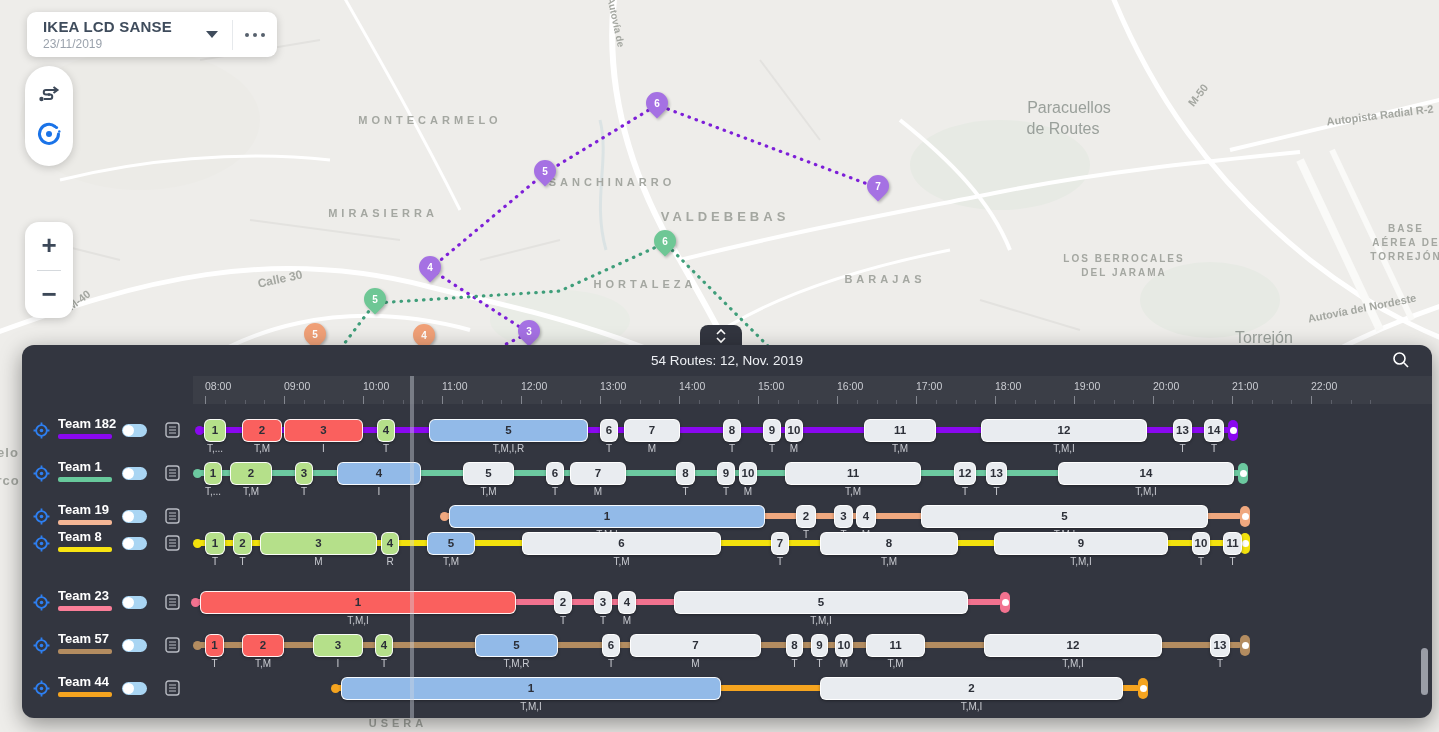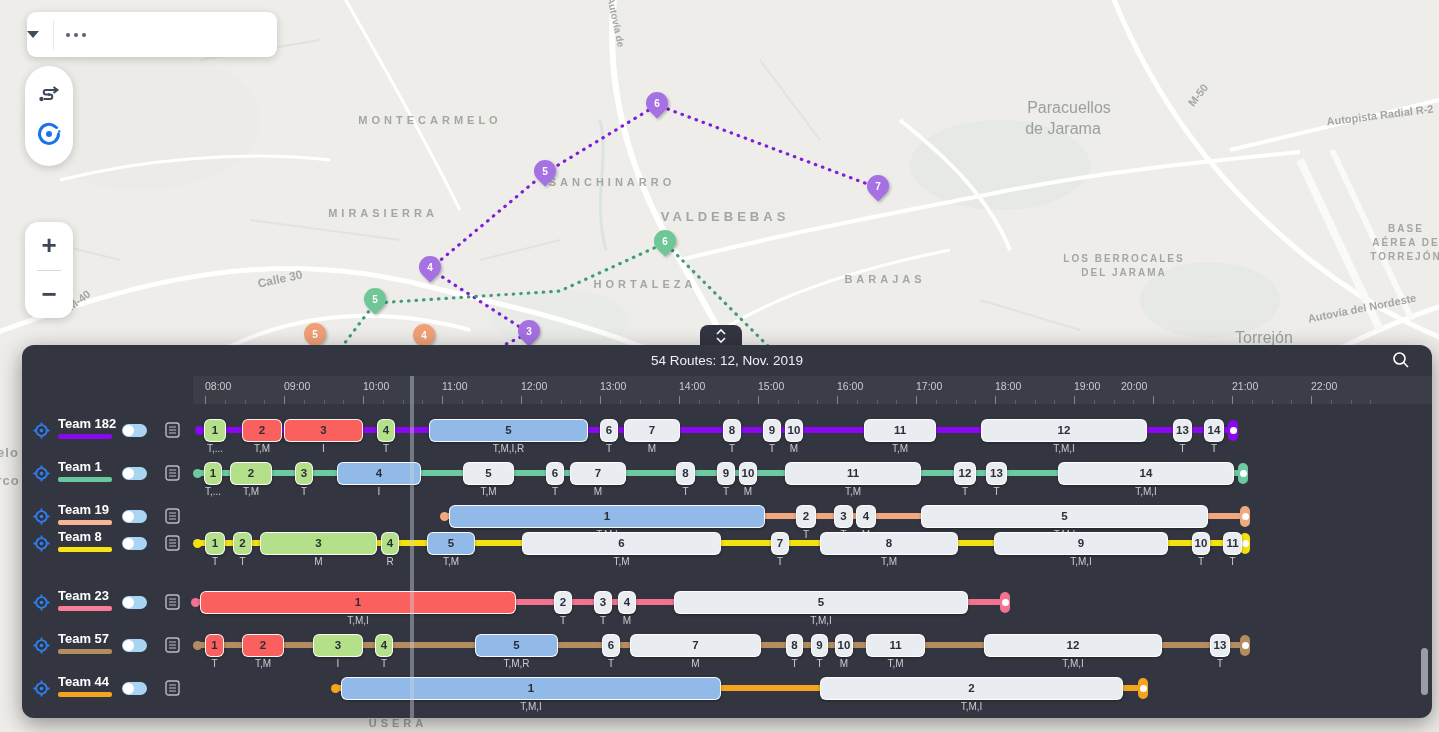--- a/index.html
+++ b/index.html
@@ -112,21 +112,21 @@
         </g>
     </svg>
     <div id="map-labels">
         <div class="maplabel caps" style="left: 430px; top: 120px; font-size: 11px; letter-spacing: 4px; transform: translate(-50%, -50%) rotate(0deg);">MONTECARMELO</div>
         <div class="maplabel caps" style="left: 383px; top: 177px; font-size: 11px; letter-spacing: 4px; transform: translate(-50%, -50%) rotate(0deg); margin-top: 36px;">MIRASIERRA</div>
         <div class="maplabel caps" style="left: 612px; top: 182px; font-size: 11px; letter-spacing: 4px; transform: translate(-50%, -50%) rotate(0deg);">SANCHINARRO</div>
         <div class="maplabel caps" style="left: 725px; top: 216px; font-size: 13px; letter-spacing: 4px; transform: translate(-50%, -50%) rotate(0deg);">VALDEBEBAS</div>
         <div class="maplabel caps" style="left: 645px; top: 284px; font-size: 11px; letter-spacing: 4px; transform: translate(-50%, -50%) rotate(0deg);">HORTALEZA</div>
         <div class="maplabel caps" style="left: 885px; top: 279px; font-size: 11px; letter-spacing: 4px; transform: translate(-50%, -50%) rotate(0deg);">BARAJAS</div>
         <div class="maplabel" style="left: 1069px; top: 108px; font-size: 16px; letter-spacing: 0px; transform: translate(-50%, -50%) rotate(0deg); font-weight: normal; color: rgb(154, 160, 155);">Paracuellos</div>
-        <div class="maplabel" style="left: 1063px; top: 129px; font-size: 16px; letter-spacing: 0px; transform: translate(-50%, -50%) rotate(0deg); font-weight: normal; color: rgb(154, 160, 155);">de Jarama</div>
+        <div class="maplabel" style="left: 1063px; top: 129px; font-size: 16px; letter-spacing: 0px; transform: translate(-50%, -50%) rotate(0deg); font-weight: normal; color: rgb(154, 160, 155);">de Routes</div>
         <div class="maplabel caps" style="left: 1124px; top: 258px; font-size: 10px; letter-spacing: 2px; transform: translate(-50%, -50%) rotate(0deg);">LOS BERROCALES</div>
         <div class="maplabel caps" style="left: 1124px; top: 272px; font-size: 10px; letter-spacing: 2px; transform: translate(-50%, -50%) rotate(0deg);">DEL JARAMA</div>
         <div class="maplabel caps" style="left: 1406px; top: 228px; font-size: 10px; letter-spacing: 2px; transform: translate(-50%, -50%) rotate(0deg);">BASE</div>
         <div class="maplabel caps" style="left: 1406px; top: 242px; font-size: 10px; letter-spacing: 2px; transform: translate(-50%, -50%) rotate(0deg);">AÉREA DE</div>
         <div class="maplabel caps" style="left: 1406px; top: 256px; font-size: 10px; letter-spacing: 2px; transform: translate(-50%, -50%) rotate(0deg);">TORREJÓN</div>
         <div class="maplabel" style="left: 1380px; top: 115px; font-size: 11px; letter-spacing: 0px; transform: translate(-50%, -50%) rotate(-7deg);">Autopista Radial R-2</div>
         <div class="maplabel" style="left: 1198px; top: 95px; font-size: 11px; letter-spacing: 0px; transform: translate(-50%, -50%) rotate(-52deg);">M-50</div>
         <div class="maplabel" style="left: 1362px; top: 308px; font-size: 11px; letter-spacing: 0px; transform: translate(-50%, -50%) rotate(-11deg);">Autovía del Nordeste</div>
         <div class="maplabel" style="left: 1264px; top: 338px; font-size: 16px; letter-spacing: 0px; transform: translate(-50%, -50%) rotate(0deg); font-weight: normal; color: rgb(154, 160, 155);">Torrejón</div>
         <div class="maplabel" style="left: 280px; top: 279px; font-size: 12px; letter-spacing: 0px; transform: translate(-50%, -50%) rotate(-12deg);">Calle 30</div>
@@ -161,20 +161,24 @@
         <div class="pin" style="left: 304px; top: 323px; background: rgb(240, 160, 119);">
           <span>5</span>
         </div>
         <div class="pin" style="left: 413px; top: 324px; background: rgb(240, 160, 119);">
           <span>4</span>
         </div>
       </div>
   </div>
 
   <div class="job-card">
+    <div class="txt">
+      <div class="job-title">IKEA LCD SANSE</div>
+      <div class="job-date">23/11/2019</div>
+    </div>
     <div class="caret"></div>
     <div class="card-div"></div>
     <div class="dots">
         <i></i>
         <i></i>
         <i></i>
       </div>
   </div>
 
   <div class="tools">
@@ -224,21 +228,21 @@
         <div class="tlabel" style="left: 170px;">10:00</div>
         <div class="tlabel" style="left: 249px;">11:00</div>
         <div class="tlabel" style="left: 328px;">12:00</div>
         <div class="tlabel" style="left: 407px;">13:00</div>
         <div class="tlabel" style="left: 486px;">14:00</div>
         <div class="tlabel" style="left: 565px;">15:00</div>
         <div class="tlabel" style="left: 644px;">16:00</div>
         <div class="tlabel" style="left: 723px;">17:00</div>
         <div class="tlabel" style="left: 802px;">18:00</div>
         <div class="tlabel" style="left: 881px;">19:00</div>
-        <div class="tlabel" style="left: 928px;">20:00</div>
+        <div class="tlabel" style="left: 960px;">20:00</div>
         <div class="tlabel" style="left: 1039px;">21:00</div>
         <div class="tlabel" style="left: 1118px;">22:00</div>
         <div class="tick major" style="left: 12px; height: 8px; bottom: 0px;"></div>
         <div class="tick" style="left: 31.75px; height: 4px; bottom: 0px;"></div>
         <div class="tick" style="left: 51.5px; height: 4px; bottom: 0px;"></div>
         <div class="tick" style="left: 71.25px; height: 4px; bottom: 0px;"></div>
         <div class="tick major" style="left: 91px; height: 8px; bottom: 0px;"></div>
         <div class="tick" style="left: 110.75px; height: 4px; bottom: 0px;"></div>
         <div class="tick" style="left: 130.5px; height: 4px; bottom: 0px;"></div>
         <div class="tick" style="left: 150.25px; height: 4px; bottom: 0px;"></div>

